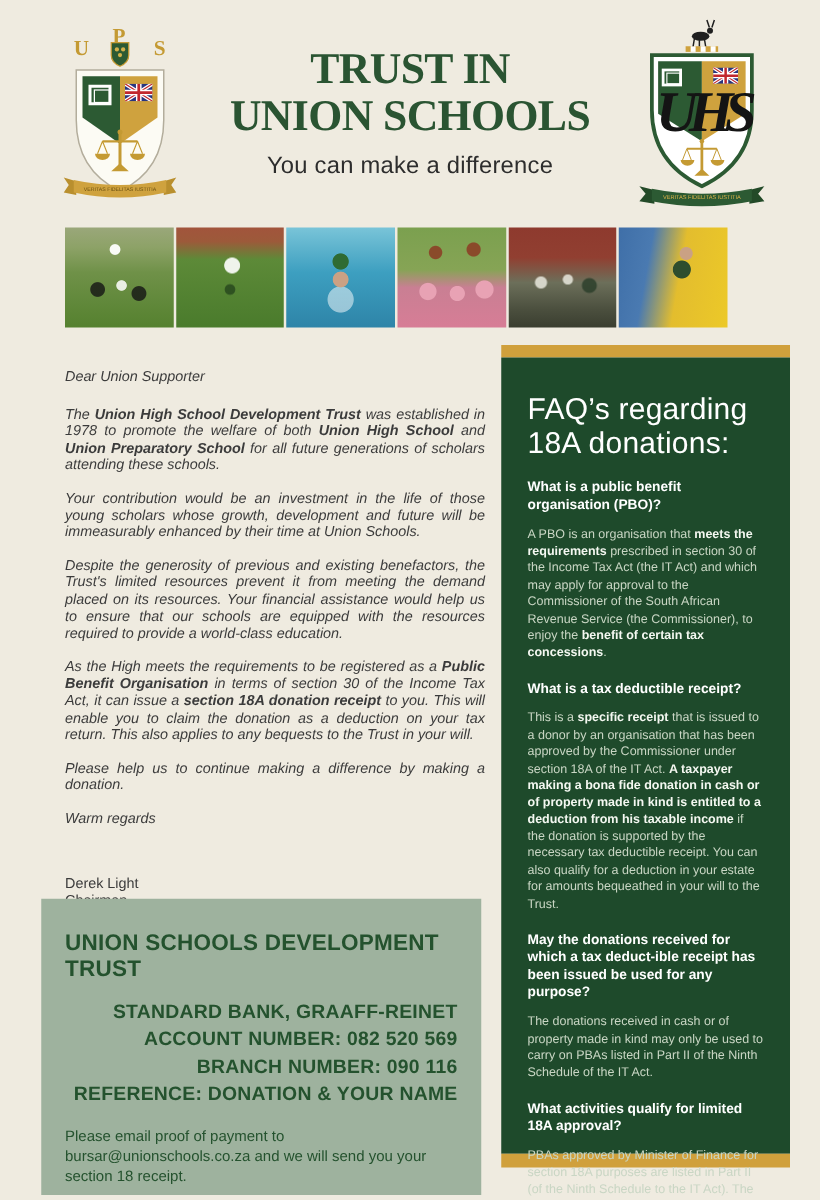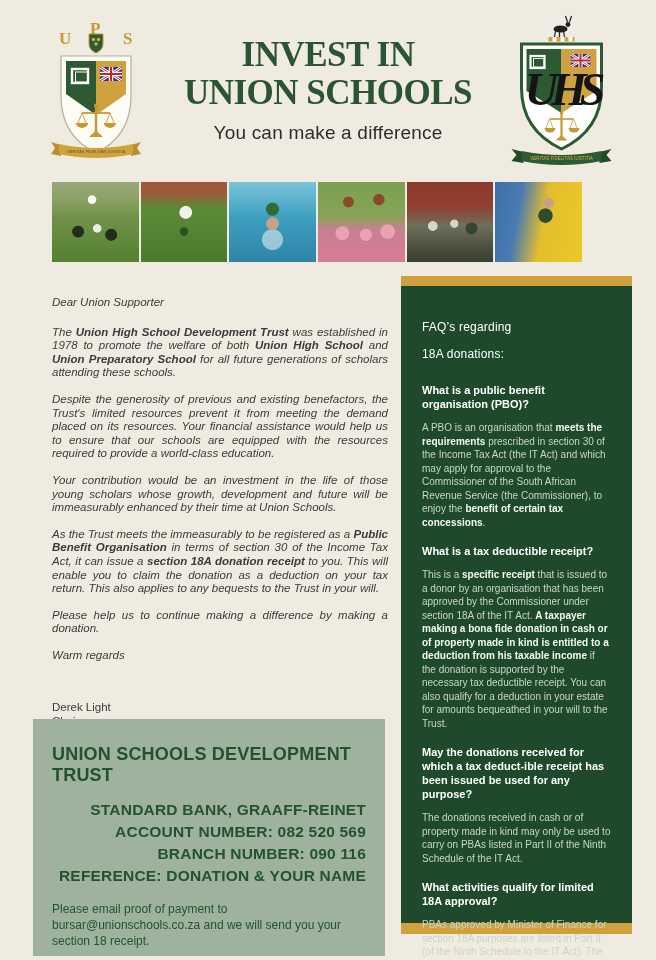--- a/index.html
+++ b/index.html
@@ -64,21 +64,21 @@
             background:#9eb29e;box-sizing:border-box;padding:25px 19px;color:#24522e;}
   .bank-heading{font-size:18px;font-weight:bold;letter-spacing:.2px;margin-bottom:13px;}
   .bank-line{font-size:15.5px;font-weight:bold;line-height:22px;letter-spacing:.2px;text-align:right;}
   .bank-note{margin-top:14px;font-size:12px;line-height:16px;font-weight:400;}
 
   
   .faq-panel{position:absolute;left:401px;top:276px;width:231px;}
   .gold-bar{height:10px;background:#d0a03c;}
   .faq-body{background:#1e4a2b;box-sizing:border-box;width:100%;height:637px;
             padding:28px 21px 0;}
-  .faq-title{color:#fff;font-size:12px;line-height:27px;font-weight:400;letter-spacing:.2px;}
+  .faq-title{color:#fff;font-size:24px;line-height:27px;font-weight:400;letter-spacing:.2px;}
   .faq-q{color:#fff;font-size:11px;line-height:14px;font-weight:bold;margin:15px 0 10px;}
   .faq-a{color:#c9d6c4;font-size:10px;line-height:13.5px;font-weight:400;}
   .faq-a b{color:#f4f8f1;}
   .faq-title-wrap{margin-bottom:6px;}
 
   
   .crest-letter{font-family:"Liberation Serif",serif;font-weight:bold;}
 </style>
 </head>
 <body>
@@ -127,21 +127,21 @@
     </g>
     <g>
       <path d="M6,130 L16,133 L16,144 L6,142 L10,136 Z" fill="#b98f2e"></path>
       <path d="M96,130 L86,133 L86,144 L96,142 L92,136 Z" fill="#b98f2e"></path>
       <path d="M14,132 Q51,140 88,132 L88,142 Q51,150 14,142 Z" fill="#cfa23e"></path>
       <text x="51" y="140.5" font-size="4.2" fill="#6e5312" text-anchor="middle">VERITAS FIDELITAS IUSTITIA</text>
     </g>
   </svg>
 
   <div class="title-block">
-    <div class="title-line">INVEST IN</div>
+    <div class="title-line">TRUST IN</div>
     <div class="title-line">UNION SCHOOLS</div>
     <div class="tagline">You can make a difference</div>
   </div>
 
   <svg class="crest crest-right" viewBox="0 0 115 158">
     <g>
       <rect x="45" y="25" width="26" height="4.5" fill="#cfa23e"></rect>
       <rect x="49" y="25" width="4" height="4.5" fill="#ffffff"></rect>
       <rect x="57" y="25" width="4" height="4.5" fill="#ffffff"></rect>
       <rect x="65" y="25" width="4" height="4.5" fill="#ffffff"></rect>
@@ -194,23 +194,23 @@
     <div class="photo p2"></div>
     <div class="photo p3"></div>
     <div class="photo p4"></div>
     <div class="photo p5"></div>
     <div class="photo p6"></div>
   </div>
 
   <div class="letter">
     <p class="greeting">Dear Union Supporter</p>
     <p><span>The </span><b>Union High School Development Trust</b><span> was established in 1978 to promote the welfare of both </span><b>Union High School</b><span> and </span><b>Union Preparatory School</b><span> for all future generations of scholars attending these schools.</span></p>
+    <p><span>Your contribution would be an investment in the life of those young scholars whose growth, development and future will be immeasurably enhanced by their time at Union Schools.</span></p>
     <p><span>Despite the generosity of previous and existing benefactors, the Trust's limited resources prevent it from meeting the demand placed on its resources. Your financial assistance would help us to ensure that our schools are equipped with the resources required to provide a world-class education.</span></p>
-    <p><span>Your contribution would be an investment in the life of those young scholars whose growth, development and future will be immeasurably enhanced by their time at Union Schools.</span></p>
-    <p><span>As the Trust meets the immeasurably to be registered as a </span><b>Public Benefit Organisation</b><span> in terms of section 30 of the Income Tax Act, it can issue a </span><b>section 18A donation receipt</b><span> to you. This will enable you to claim the donation as a deduction on your tax return. This also applies to any bequests to the Trust in your will.</span></p>
+    <p><span>As the High meets the requirements to be registered as a </span><b>Public Benefit Organisation</b><span> in terms of section 30 of the Income Tax Act, it can issue a </span><b>section 18A donation receipt</b><span> to you. This will enable you to claim the donation as a deduction on your tax return. This also applies to any bequests to the Trust in your will.</span></p>
     <p><span>Please help us to continue making a difference by making a donation.</span></p>
     <p class="closing">Warm regards</p>
     <div class="signature">
       <div>Derek Light</div>
       <div>Chairman</div>
     </div>
   </div>
 
   <div class="bank-box">
     <div class="bank-heading">UNION SCHOOLS DEVELOPMENT TRUST</div>

